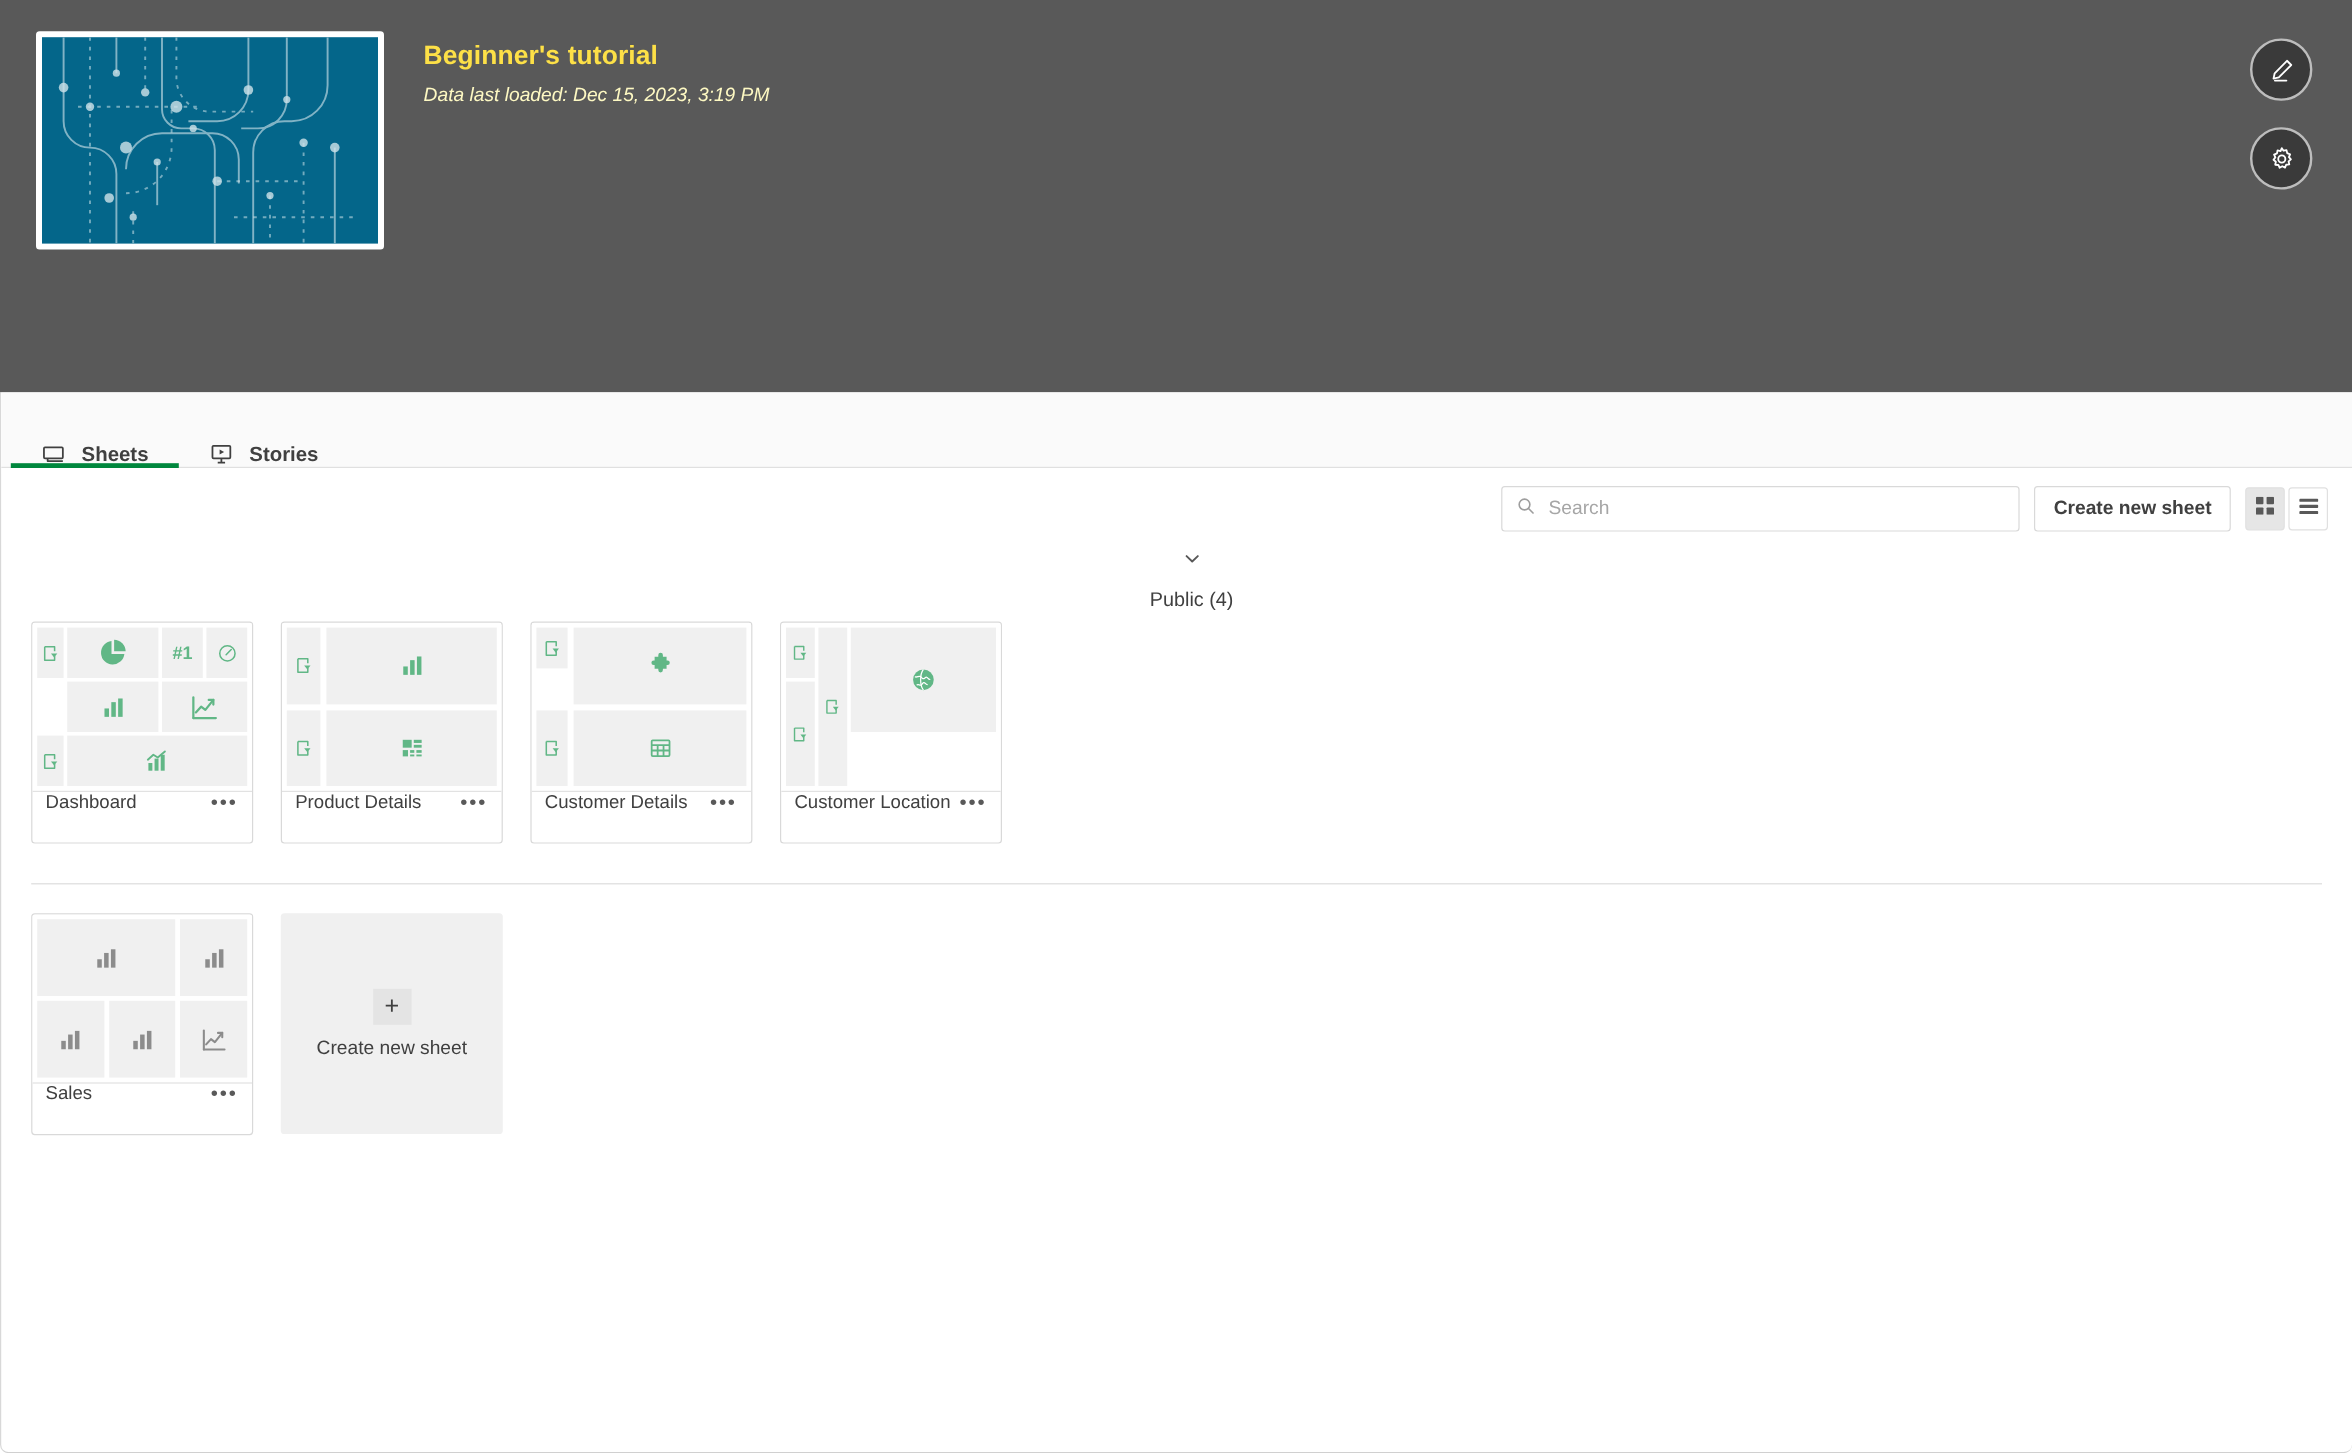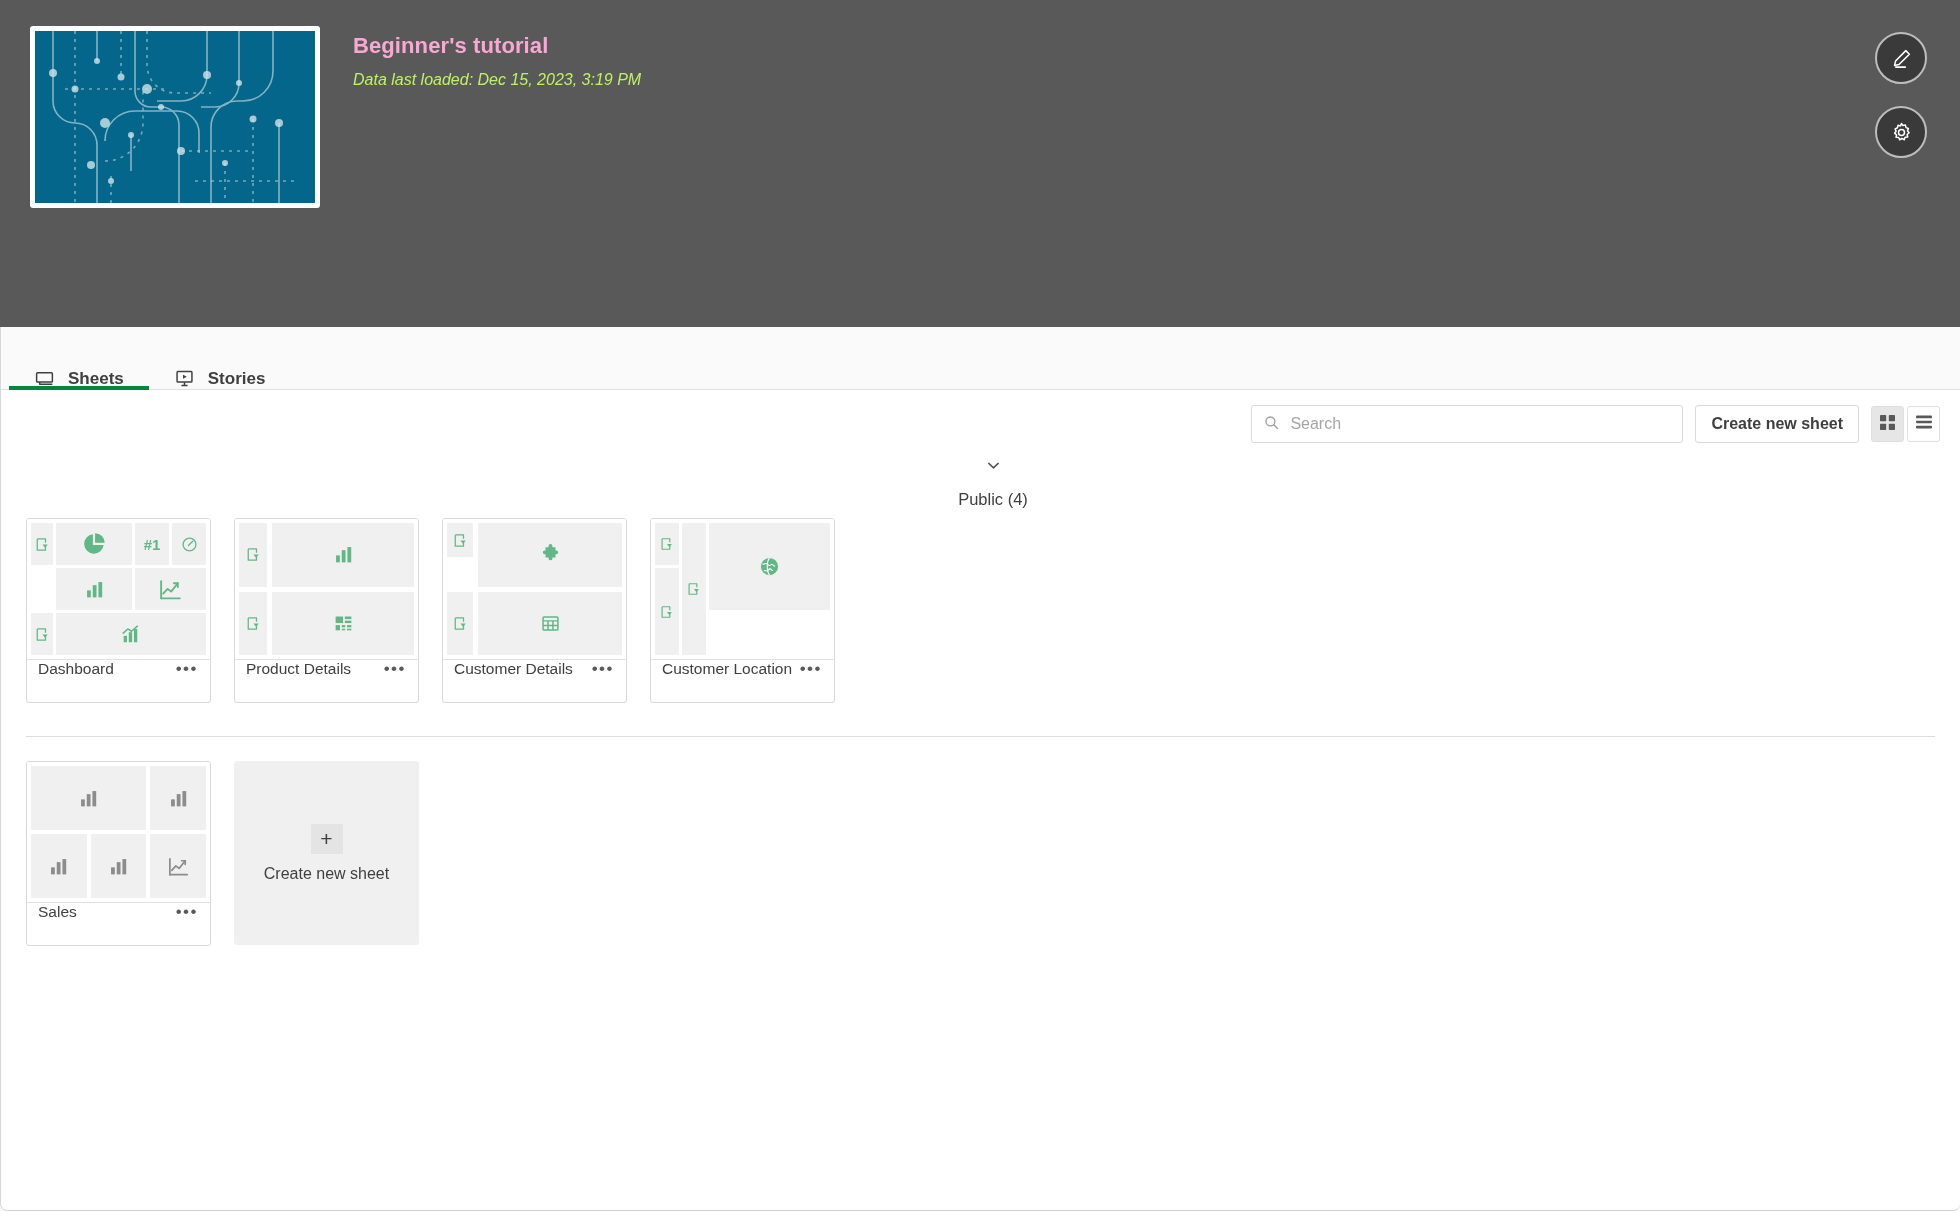--- a/index.html
+++ b/index.html
@@ -47,29 +47,29 @@
   }
   .app-thumb-inner svg { display: block; width: 100%; height: 100%; }
 
   .app-titleblock {
     margin-left: 33px;
     padding-top: 6px;
   }
   .app-title {
     font-size: 22px;
     font-weight: bold;
-    color: #f9a8d4;
+    color: #fde047;
     letter-spacing: 0.1px;
     line-height: 28px;
   }
   .app-subtitle {
     margin-top: 10px;
     font-size: 16px;
     font-style: italic;
-    color: #bef264;
+    color: #fef9c3;
     line-height: 20px;
   }
 
   .header-actions {
     position: absolute;
     top: 32px;
     right: 33px;
     display: flex;
     flex-direction: column;
     gap: 22px;

